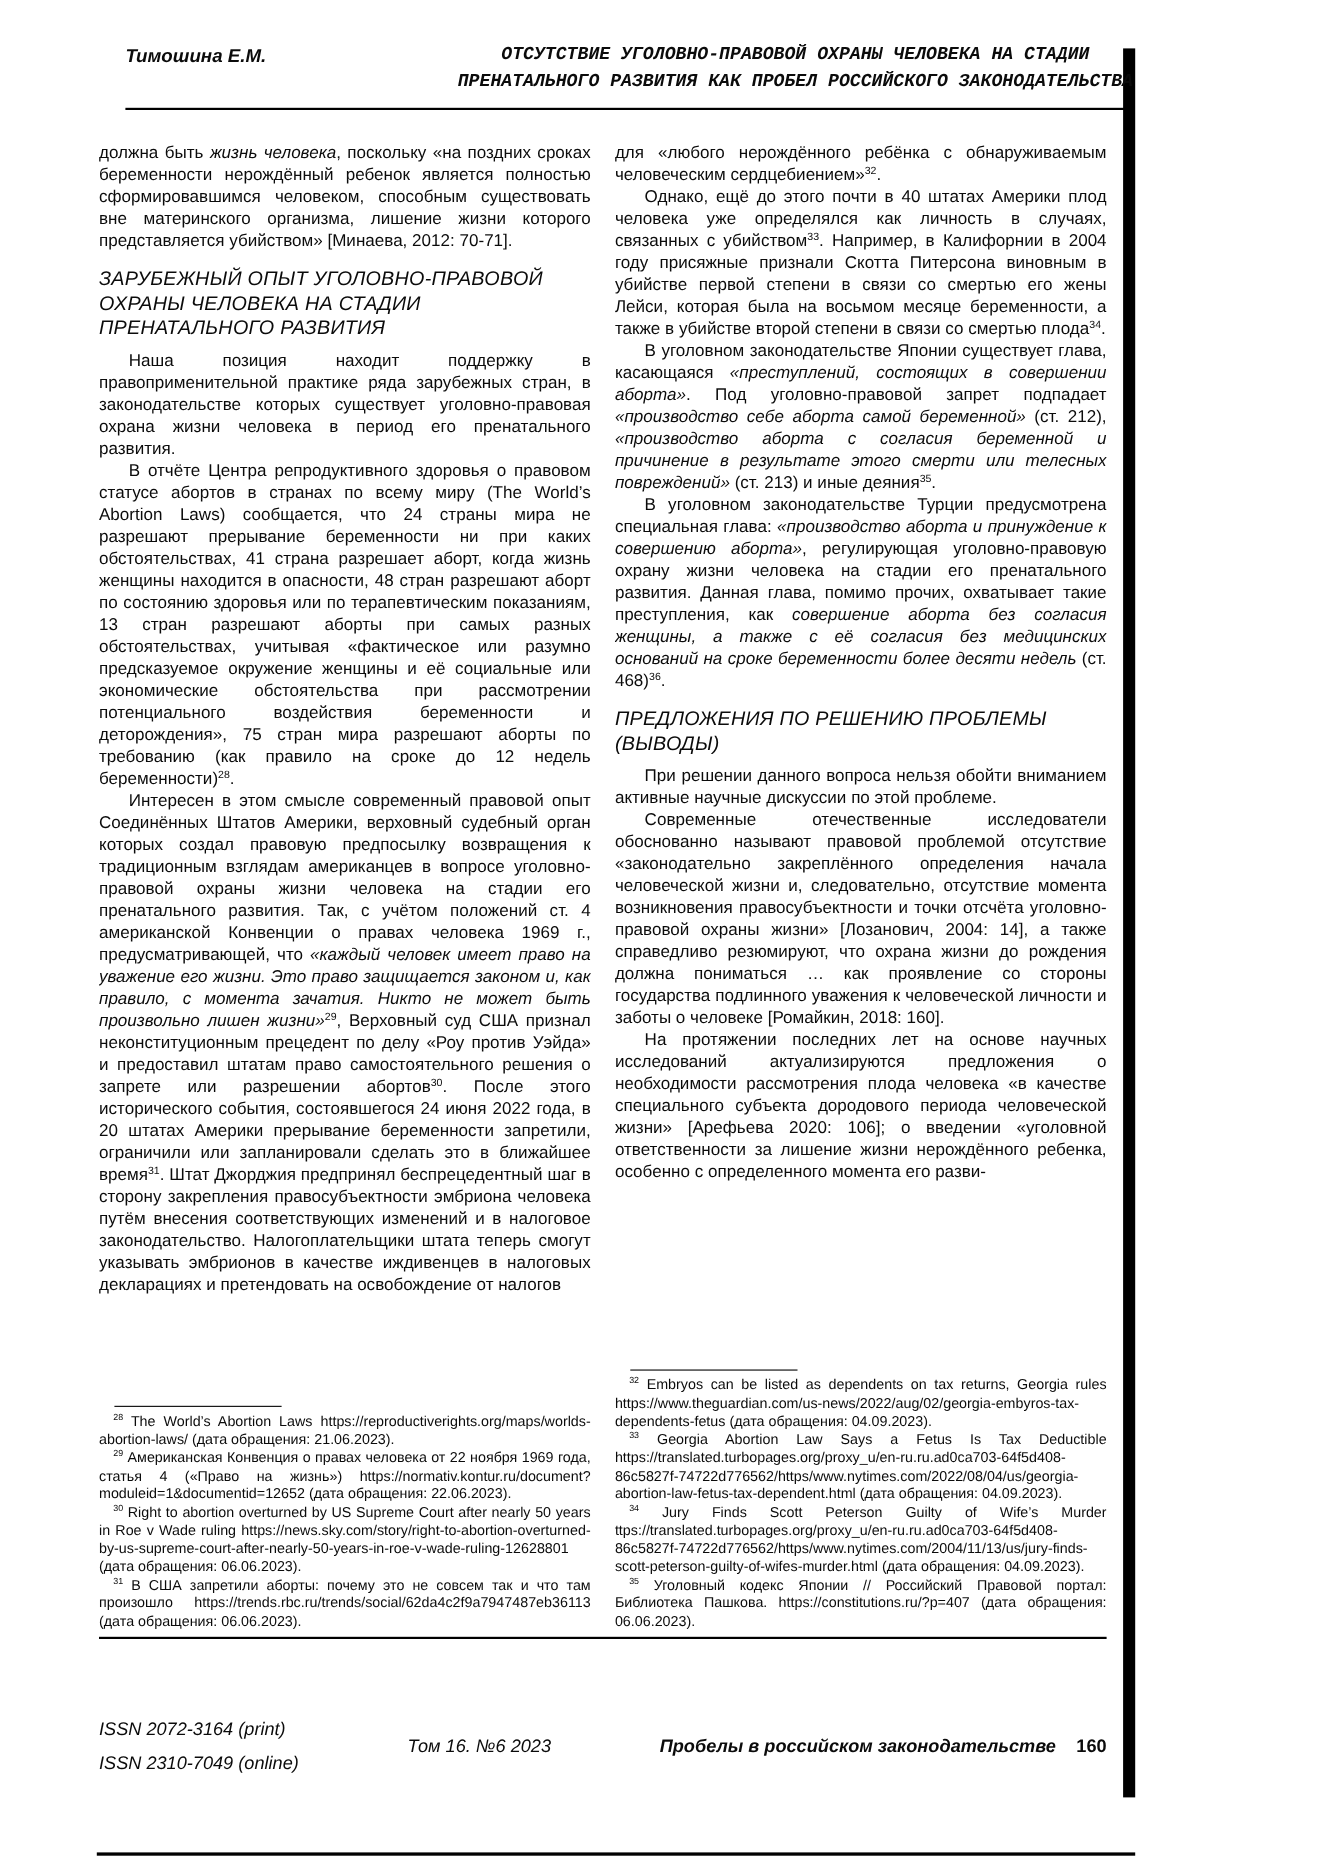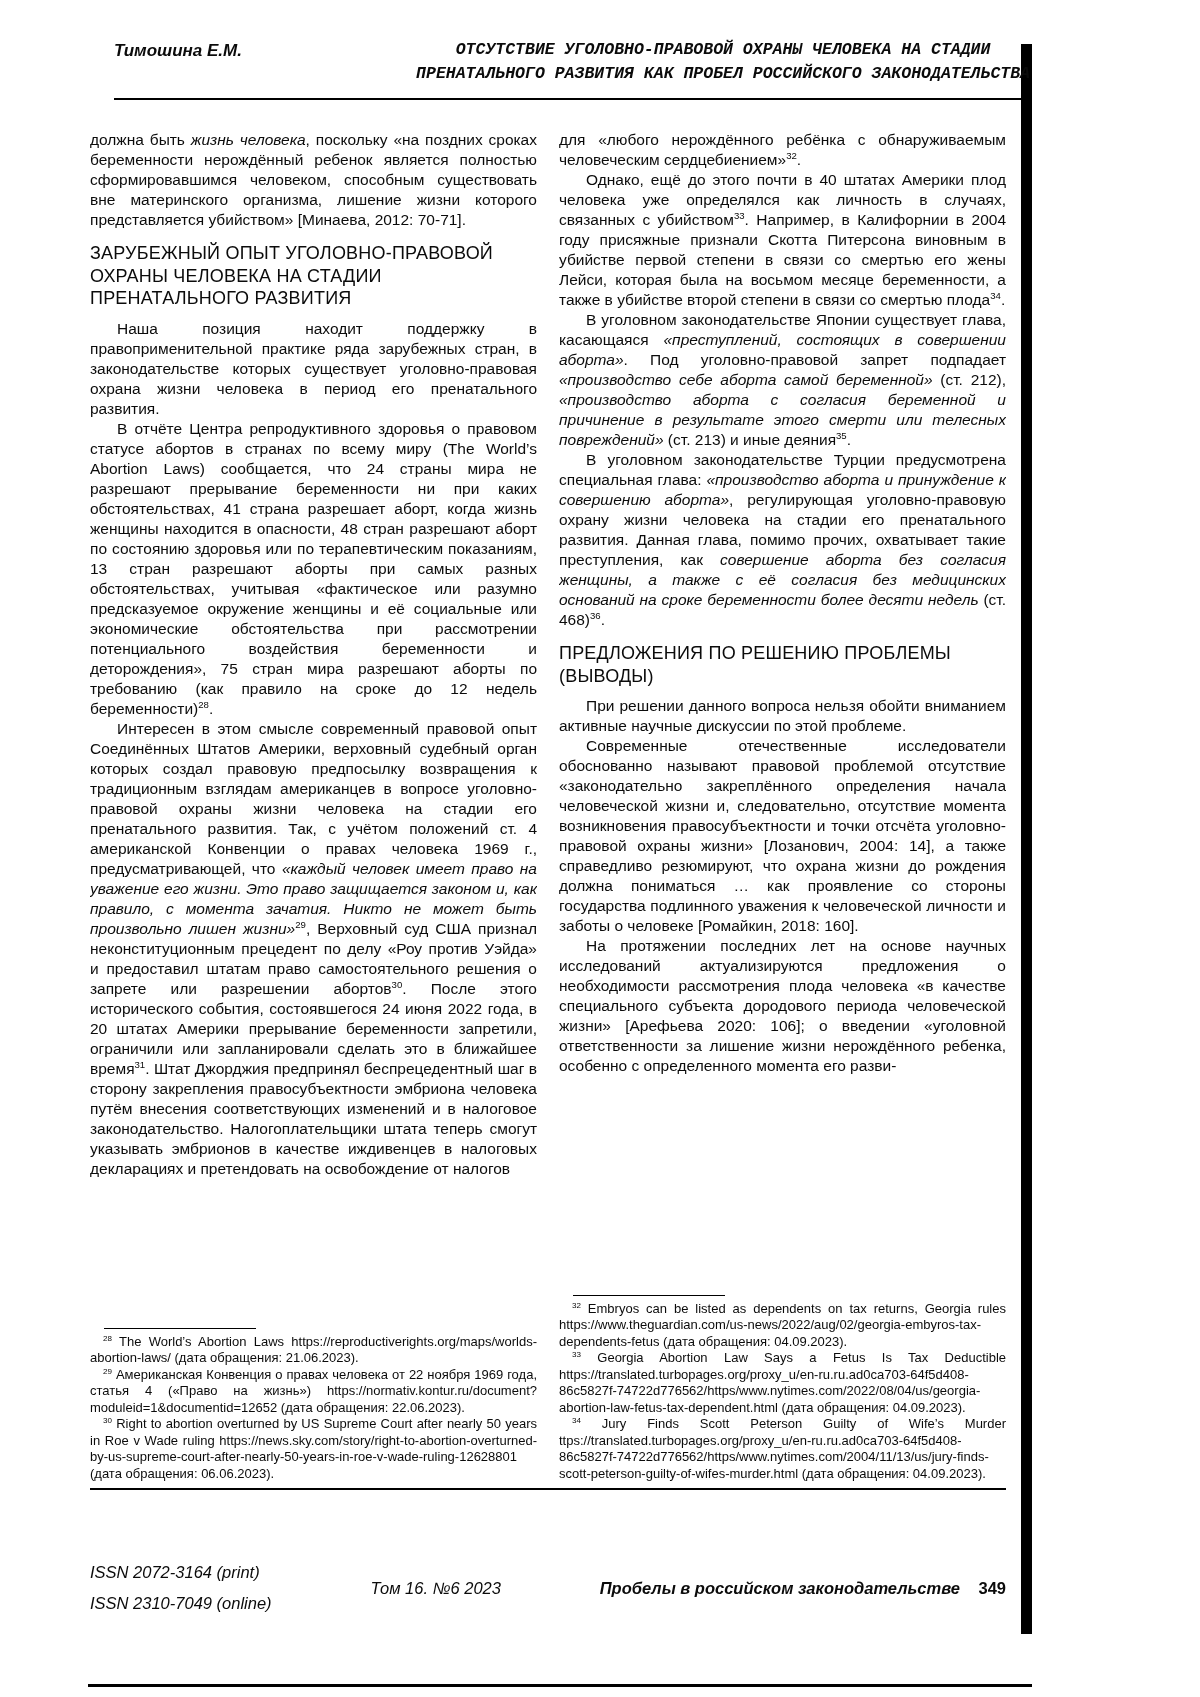--- a/index.html
+++ b/index.html
@@ -27,21 +27,21 @@
     display:flex; gap:22px;
   }
   .col { width:447px; height:100%; display:flex; flex-direction:column; overflow:hidden; }
   .body-paragraph {
     margin:0; font-size:15.5px; line-height:20px; text-align:justify;
     hyphens:auto; -webkit-hyphens:auto;
   }
   .body-paragraph.indent { text-indent:27px; }
   .section-heading {
     margin:12px 0 9px; font-size:18px; line-height:22.5px; font-weight:400;
-    letter-spacing:0.2px; text-align:left;
+    letter-spacing:0.2px; text-align:left;font-style:italic;
   }
   .it { font-style:italic;margin-top:14px; }
   sup { font-size:0.62em; line-height:0; vertical-align:super; }
 
   .footnotes { margin-top:auto; padding-top:6px; }
   .fn-rule { width:152px; height:0; border-top:1.8px solid #000; margin:0 0 5px 14px; }
   .footnote {
     margin:0; font-size:13px; line-height:16.5px; text-align:justify;
     text-indent:13px; overflow-wrap:anywhere;
   }
@@ -73,49 +73,51 @@
         <h2 class="section-heading"><span>ЗАРУБЕЖНЫЙ ОПЫТ УГОЛОВНО-ПРАВОВОЙ ОХРАНЫ ЧЕЛОВЕКА НА СТАДИИ ПРЕНАТАЛЬНОГО РАЗВИТИЯ</span></h2>
         <p class="body-paragraph indent"><span>Наша позиция находит поддержку в правоприменительной практике ряда зарубежных стран, в законодательстве которых существует уголовно-правовая охрана жизни человека в период его пренатального развития.</span></p>
         <p class="body-paragraph indent"><span>В отчёте Центра репродуктивного здоровья о правовом статусе абортов в странах по всему миру (The World’s Abortion Laws) сообщается, что 24 страны мира не разрешают прерывание беременности ни при каких обстоятельствах, 41 страна разрешает аборт, когда жизнь женщины находится в опасности, 48 стран разрешают аборт по состоянию здоровья или по терапевтическим показаниям, 13 стран разрешают аборты при самых разных обстоятельствах, учитывая «фактическое или разумно предсказуемое окружение женщины и её социальные или экономические обстоятельства при рассмотрении потенциального воздействия беременности и деторождения», 75 стран мира разрешают аборты по требованию (как правило на сроке до 12 недель беременности)</span><sup>28</sup><span>.</span></p>
         <p class="body-paragraph indent"><span>Интересен в этом смысле современный правовой опыт Соединённых Штатов Америки, верховный судебный орган которых создал правовую предпосылку возвращения к традиционным взглядам американцев в вопросе уголовно-правовой охраны жизни человека на стадии его пренатального развития. Так, с учётом положений ст. 4 американской Конвенции о правах человека 1969 г., предусматривающей, что </span><span class="it">«каждый человек имеет право на уважение его жизни. Это право защищается законом и, как правило, с момента зачатия. Никто не может быть произвольно лишен жизни»</span><sup>29</sup><span>, Верховный суд США признал неконституционным прецедент по делу «Роу против Уэйда» и предоставил штатам право самостоятельного решения о запрете или разрешении абортов</span><sup>30</sup><span>. После этого исторического события, состоявшегося 24 июня 2022 года, в 20 штатах Америки прерывание беременности запретили, ограничили или запланировали сделать это в ближайшее время</span><sup>31</sup><span>. Штат Джорджия предпринял беспрецедентный шаг в сторону закрепления правосубъектности эмбриона человека путём внесения соответствующих изменений и в налоговое законодательство. Налогоплательщики штата теперь смогут указывать эмбрионов в качестве иждивенцев в налоговых декларациях и претендовать на освобождение от налогов</span></p>
       </div>
     <div class="footnotes">
       <div class="fn-rule"></div>
     <p class="footnote"><sup>28</sup><span> The World’s Abortion Laws https://reproductiverights.org/maps/worlds-abortion-laws/ (дата обращения: 21.06.2023).</span></p>
         <p class="footnote"><sup>29</sup><span> Американская Конвенция о правах человека от 22 ноября 1969 года, статья 4 («Право на жизнь») https://normativ.kontur.ru/document?moduleid=1&amp;documentid=12652 (дата обращения: 22.06.2023).</span></p>
         <p class="footnote"><sup>30</sup><span> Right to abortion overturned by US Supreme Court after nearly 50 years in Roe v Wade ruling https://news.sky.com/story/right-to-abortion-overturned-by-us-supreme-court-after-nearly-50-years-in-roe-v-wade-ruling-12628801 (дата обращения: 06.06.2023).</span></p>
+        <p class="footnote"><sup>31</sup><span> В США запретили аборты: почему это не совсем так и что там произошло https://trends.rbc.ru/trends/social/62da4c2f9a7947487eb36113 (дата обращения: 06.06.2023).</span></p>
       </div>
   </div>
   <div class="col">
     <div>
         <p class="body-paragraph"><span>для «любого нерождённого ребёнка с обнаруживаемым человеческим сердцебиением»</span><sup>32</sup><span>.</span></p>
         <p class="body-paragraph indent"><span>Однако, ещё до этого почти в 40 штатах Америки плод человека уже определялся как личность в случаях, связанных с убийством</span><sup>33</sup><span>. Например, в Калифорнии в 2004 году присяжные признали Скотта Питерсона виновным в убийстве первой степени в связи со смертью его жены Лейси, которая была на восьмом месяце беременности, а также в убийстве второй степени в связи со смертью плода</span><sup>34</sup><span>.</span></p>
         <p class="body-paragraph indent"><span>В уголовном законодательстве Японии существует глава, касающаяся </span><span class="it">«преступлений, состоящих в совершении аборта»</span><span>. Под уголовно-правовой запрет подпадает </span><span class="it">«производство себе аборта самой беременной»</span><span> (ст. 212), </span><span class="it">«производство аборта с согласия беременной и причинение в результате этого смерти или телесных повреждений»</span><span> (ст. 213) и иные деяния</span><sup>35</sup><span>.</span></p>
         <p class="body-paragraph indent"><span>В уголовном законодательстве Турции предусмотрена специальная глава: </span><span class="it">«производство аборта и принуждение к совершению аборта»</span><span>, регулирующая уголовно-правовую охрану жизни человека на стадии его пренатального развития. Данная глава, помимо прочих, охватывает такие преступления, как </span><span class="it">совершение аборта без согласия женщины, а также с её согласия без медицинских оснований на сроке беременности более десяти недель</span><span> (ст. 468)</span><sup>36</sup><span>.</span></p>
         <h2 class="section-heading"><span>ПРЕДЛОЖЕНИЯ ПО РЕШЕНИЮ ПРОБЛЕМЫ (ВЫВОДЫ)</span></h2>
         <p class="body-paragraph indent"><span>При решении данного вопроса нельзя обойти вниманием активные научные дискуссии по этой проблеме.</span></p>
         <p class="body-paragraph indent"><span>Современные отечественные исследователи обоснованно называют правовой проблемой отсутствие «законодательно закреплённого определения начала человеческой жизни и, следовательно, отсутствие момента возникновения правосубъектности и точки отсчёта уголовно-правовой охраны жизни» [Лозанович, 2004: 14], а также справедливо резюмируют, что охрана жизни до рождения должна пониматься … как проявление со стороны государства подлинного уважения к человеческой личности и заботы о человеке [Ромайкин, 2018: 160].</span></p>
         <p class="body-paragraph indent"><span>На протяжении последних лет на основе научных исследований актуализируются предложения о необходимости рассмотрения плода человека «в качестве специального субъекта дородового периода человеческой жизни» [Арефьева 2020: 106]; о введении «уголовной ответственности за лишение жизни нерождённого ребенка, особенно с определенного момента его разви-</span></p>
       </div>
     <div class="footnotes">
       <div class="fn-rule"></div>
     <p class="footnote"><sup>32</sup><span> Embryos can be listed as dependents on tax returns, Georgia rules https://www.theguardian.com/us-news/2022/aug/02/georgia-embyros-tax-dependents-fetus (дата обращения: 04.09.2023).</span></p>
         <p class="footnote"><sup>33</sup><span> Georgia Abortion Law Says a Fetus Is Tax Deductible https://translated.turbopages.org/proxy_u/en-ru.ru.ad0ca703-64f5d408-86c5827f-74722d776562/https/www.nytimes.com/2022/08/04/us/georgia-abortion-law-fetus-tax-dependent.html (дата обращения: 04.09.2023).</span></p>
         <p class="footnote"><sup>34</sup><span> Jury Finds Scott Peterson Guilty of Wife’s Murder ttps://translated.turbopages.org/proxy_u/en-ru.ru.ad0ca703-64f5d408-86c5827f-74722d776562/https/www.nytimes.com/2004/11/13/us/jury-finds-scott-peterson-guilty-of-wifes-murder.html (дата обращения: 04.09.2023).</span></p>
+        <p class="footnote"><sup>35</sup><span> Уголовный кодекс Японии // Российский Правовой портал: Библиотека Пашкова. https://constitutions.ru/?p=407 (дата обращения: 06.06.2023).</span></p>
       </div>
   </div>
 </main>
 
 <div class="footer-rule"></div>
 
 <footer class="footer">
   <div class="footer-issn">
     <div>ISSN 2072-3164 (print)</div>
     <div>ISSN 2310-7049 (online)</div>
   </div>
   <div class="footer-issue">Том 16. №6 2023</div>
   <div class="footer-journal">
     <span class="journal-name">Пробелы в российском законодательстве</span>
-    <span class="page-number">349</span>
+    <span class="page-number">160</span>
   </div>
 </footer>
 
 <div class="bottom-rule"></div>
 
 </body></html>

